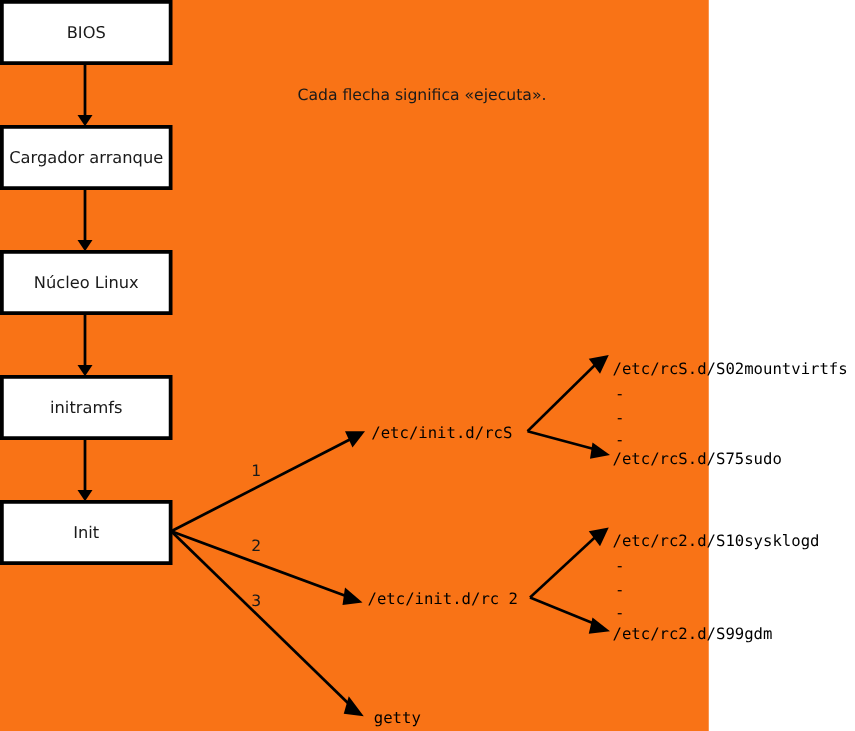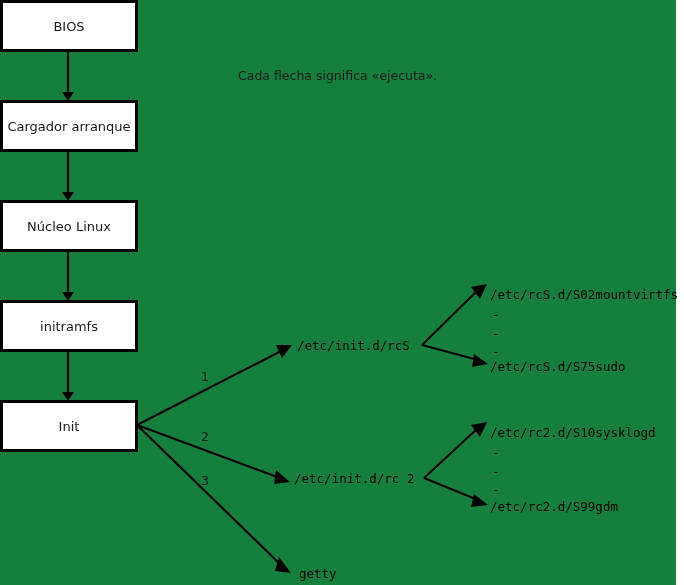--- a/index.html
+++ b/index.html
@@ -8,23 +8,23 @@
     background: #ffffff;
   }
   body {
     width: 684px;
     height: 585px;
     font-family: "DejaVu Sans", sans-serif;
     overflow: hidden;
   }
   #diagram-root {
     position: relative;
-    width: 676px;
+    width: 567px;
     height: 585px;
-    background: #15803d;
+    background: #f97316;
     text-decoration: underline;
   }
   svg.diagram-canvas {
     position: absolute;
     left: 0;
     top: 0;
     width: 684px;
     height: 585px;
   }
   .box-rect {

